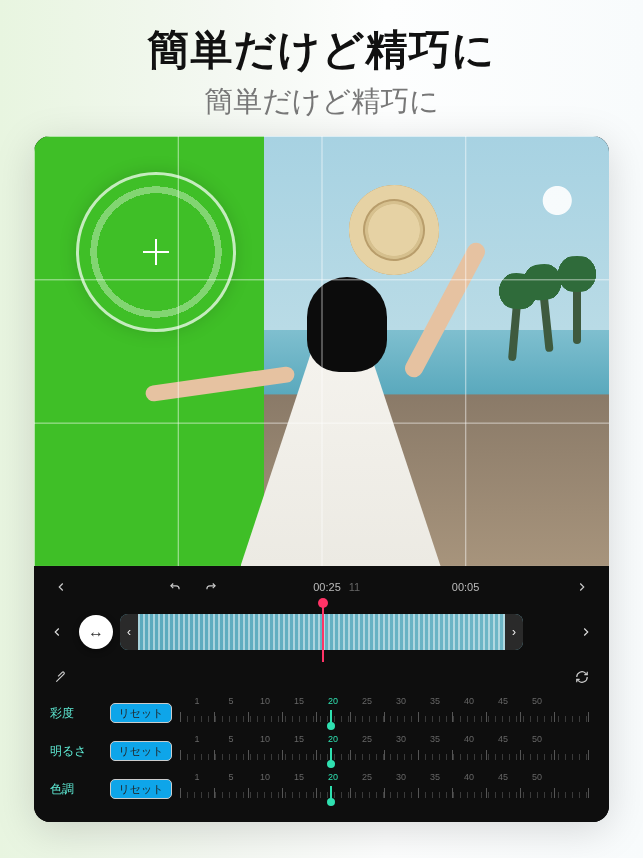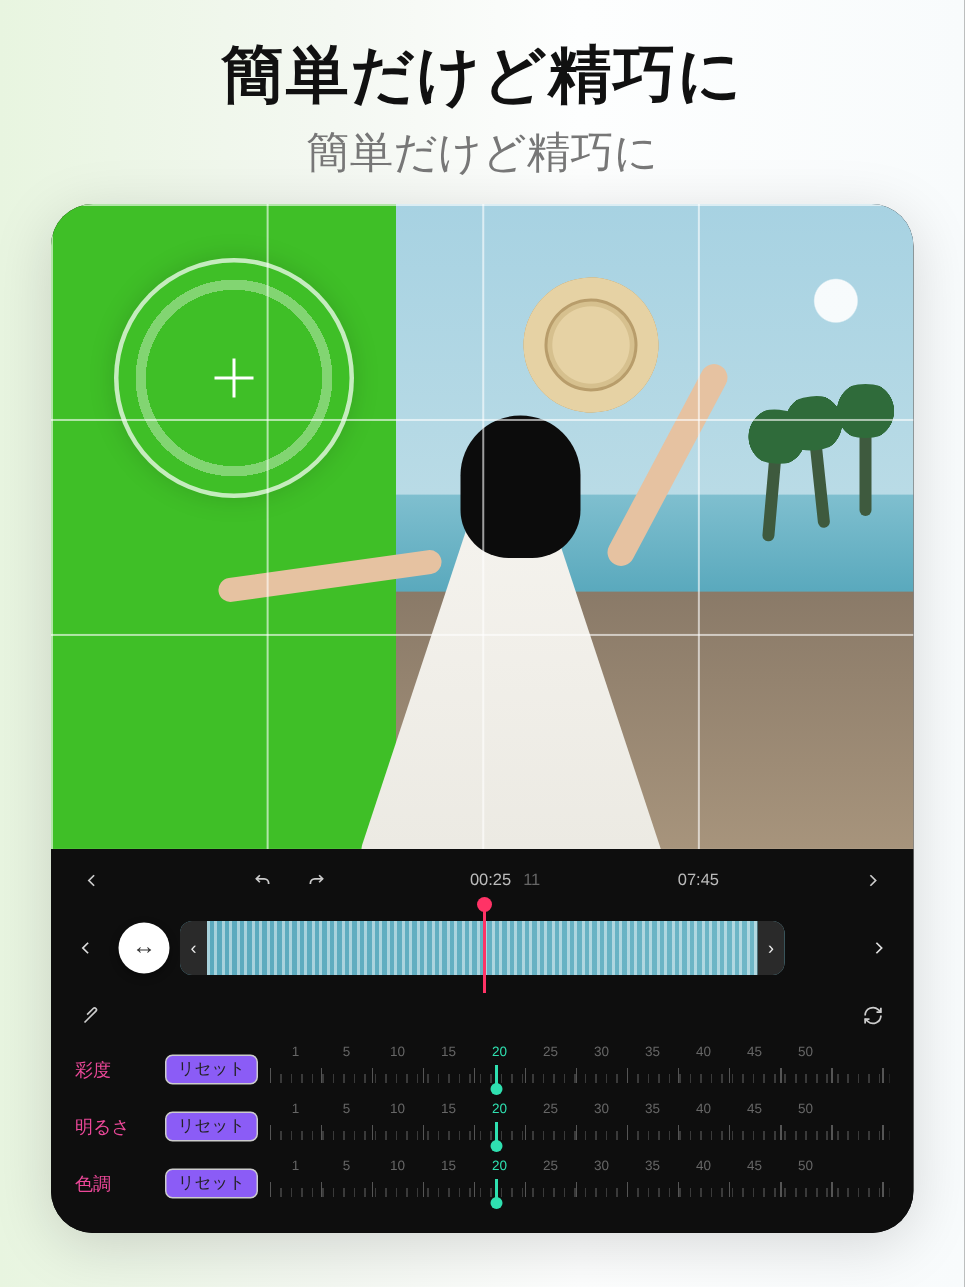--- a/index.html
+++ b/index.html
@@ -5,21 +5,21 @@
   * { box-sizing: border-box; margin: 0; padding: 0; }
   html, body { width: 643px; height: 858px; font-family: -apple-system, "Hiragino Sans", sans-serif; overflow: hidden; }
   body { background: linear-gradient(90deg, #e8f5e0 0%, #f4f8f2 35%, #fdfefe 60%, #f8fbfc 100%); }
 
   
   .header { text-align: center; padding: 22px 0 14px; }
   .title { font-size: 42px; font-weight: 700; color: #111; letter-spacing: 1px; }
   .subtitle { font-size: 29px; color: #777; margin-top: 4px; }
 
   
-  .editor { margin: 0 34px; border-radius: 28px; overflow: hidden; box-shadow: 0 8px 40px rgba(0,0,0,.15); background:#000; }
+  .editor { margin: 0 34px; border-radius: 16px; overflow: hidden; box-shadow: 0 8px 40px rgba(0,0,0,.15); background:#000; }
 
   
   .preview { position: relative; height: 430px; width: 100%; }
   .green-half { position:absolute; left:0; top:0; width:40%; height:100%; background:#3fbf27; }
   .photo-half { position:absolute; right:0; top:0; width:60%; height:100%;
     background:
       radial-gradient(circle at 85% 15%, rgba(255,255,255,.9) 0 3%, transparent 3.2%),
       linear-gradient(180deg, #a7d2e2 0%, #b9dbe6 45%, #7fbfcf 45.1%, #5aa9bd 60%, #8a7a68 60.2%, #a7947c 100%);
   }
   .gridlines { position:absolute; inset:0; pointer-events:none;
@@ -71,22 +71,22 @@
   .wave { position:absolute; left:18px; right:18px; top:0; bottom:0;
     background: repeating-linear-gradient(90deg, rgba(255,255,255,.85) 0 2px, transparent 2px 5px); opacity:.55; }
   .playhead { position:absolute; left:50%; top:-6px; bottom:-6px; width:2px; background:#ff3366; }
   .playhead::before{content:"";position:absolute;top:-4px;left:-4px;width:10px;height:10px;border-radius:50%;background:#ff3366;}
   .drag-knob { position:absolute; left:26px; top:50%; transform:translate(-50%,-50%); width:34px; height:34px;
     border-radius:50%; background:#fff; box-shadow:0 2px 6px rgba(0,0,0,.4); display:flex; align-items:center; justify-content:center; color:#333; font-size:16px;}
   .toolrow { justify-content:space-between; padding:0 6px 6px; }
 
   
   .param { display:grid; grid-template-columns:52px 62px 1fr; align-items:center; gap:8px; padding:4px 6px; }
-  .param .label { color:#ec4899; font-size:12px; text-align:left; }
-  .reset { background:#8b5cf6; color:#222; border:1px solid #ccc; border-radius:5px; font-size:11px; height:20px; line-height:18px; text-align:center; cursor:pointer; }
+  .param .label { color:#5eead4; font-size:12px; text-align:left; }
+  .reset { background:#0ea5e9; color:#222; border:1px solid #ccc; border-radius:5px; font-size:11px; height:20px; line-height:18px; text-align:center; cursor:pointer; }
   .scale { position:relative; height:30px; }
   .ticks-major { position:absolute; left:0; right:0; bottom:6px; height:10px;
     background: repeating-linear-gradient(90deg,#555 0 1px, transparent 1px 34px); }
   .ticks-minor { position:absolute; left:0; right:0; bottom:6px; height:6px;
     background: repeating-linear-gradient(90deg,#3a3a3a 0 1px, transparent 1px 7px); }
   .numbers { position:absolute; left:0; right:0; top:-2px; display:flex; color:#666; font-size:9px; }
   .numbers span { width:34px; text-align:center; }
   .numbers span.active { color:#2fe0b0; }
   .marker { position:absolute; bottom:2px; width:2px; height:16px; background:#2fe0b0; }
   .marker::after{content:"";position:absolute;left:-3px;bottom:-4px;width:8px;height:8px;border-radius:50%;background:#2fe0b0;}
@@ -138,21 +138,21 @@
           <svg viewBox="0 0 24 24" fill="none" stroke="currentColor" stroke-width="2">
               <path d="M15 14l4-4-4-4"></path>
               <path d="M19 10h-9a5 5 0 00-5 5v1"></path>
             </svg>
         </div>
       </div>
       <div class="ctr">
         <span>00:25</span>
         <span style="color:#666">11</span>
       </div>
-      <span>07:45</span>
+      <span>00:05</span>
       <div class="ib">
         <svg viewBox="0 0 24 24" fill="none" stroke="currentColor" stroke-width="2">
             <path d="M9 6l6 6-6 6"></path>
           </svg>
       </div>
     </div>
 
     <div class="clipbar">
       <div class="chev l">
         <svg viewBox="0 0 24 24" width="14" height="14" fill="none" stroke="currentColor" stroke-width="2">

